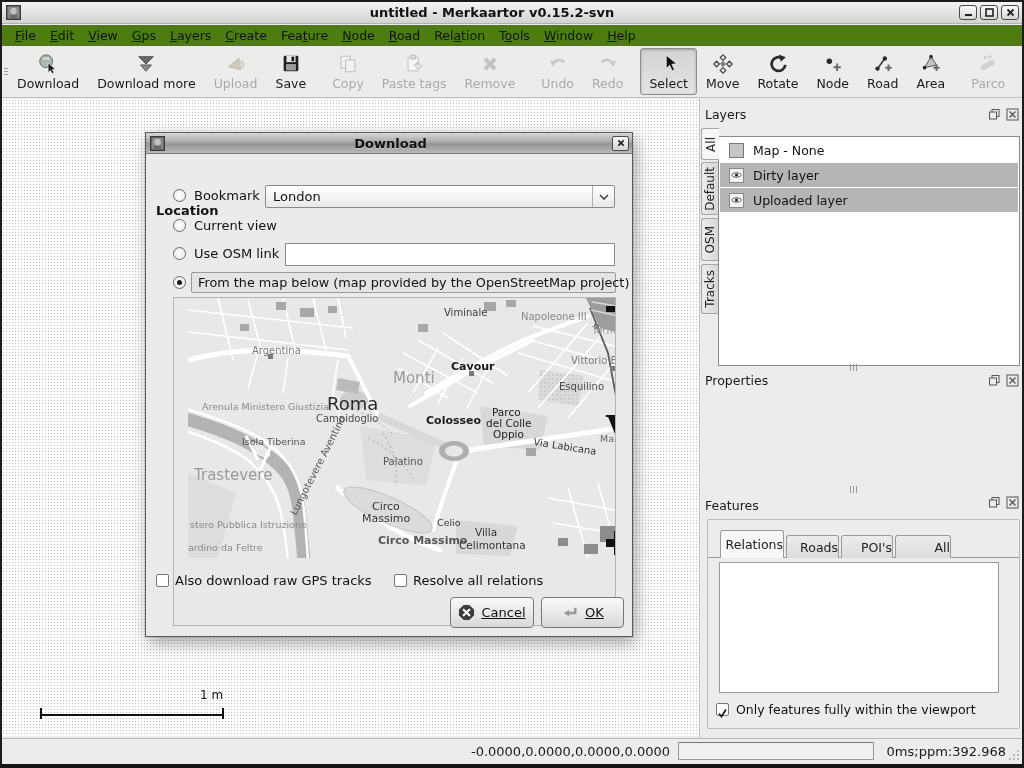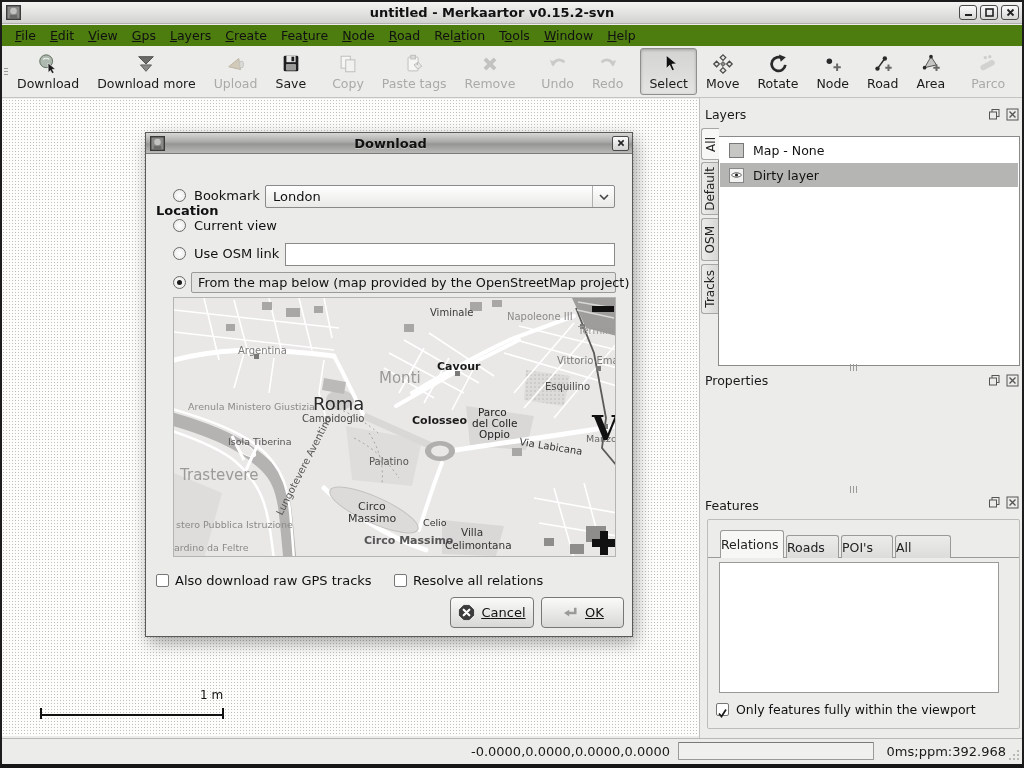--- a/index.html
+++ b/index.html
@@ -63,21 +63,21 @@
   #layer-list { left:716px; top:126px; width:302px; height:230px; background:#ffffff; border:1px solid #8a8a88;margin-top:8px; }
   .layer-row { position:absolute; left:1px; width:298px; height:24px; display:flex; align-items:center;
                font-size:12.5px; color:#111; gap:9px; padding-left:9px; }
   .layer-row.gray { background:#b5b5b3; }
   .layer-swatch { width:15px; height:15px; background:#c6c6c4; border:1px solid #777; }
   .eyebox { width:15px; height:15px; background:#f2f2f0; border:1px solid #888;
             display:flex; align-items:center; justify-content:center; }
 
   #features-frame { left:705px; top:517px; width:313px; height:210px; border:1px solid #bcbcba; border-radius:2px; }
   .ftab { position:absolute; border:1px solid #9a9a98; border-bottom:none; border-radius:3px 3px 0 0;
-          background:linear-gradient(#ececea,#dcdcda); display:flex; align-items:center; justify-content:flex-start;
+          background:linear-gradient(#ececea,#dcdcda); display:flex; align-items:center; justify-content:flex-end;
           font-size:12.5px; color:#222; }
   .ftab.selected { background:#f7f7f5; z-index:2; }
   #ftab-base { left:706px; top:555px; width:311px; height:1px; background:#9a9a98; }
   #features-list { left:717px; top:560px; width:280px; height:131px; background:#fff; border:1px solid #9a9a98; }
 
   .checkbox { width:13px; height:13px; background:#fff; border:1px solid #777; border-radius:2px; }
   .cblabel { font-size:12.5px; color:#111; }
 
   
   #statusbar { left:0; top:736px; width:1020px; height:26px; background:#ececea; border-top:1px solid #b8b8b6; }
@@ -106,22 +106,22 @@
   #dlg-combo { left:119px; top:52px; width:350px; height:23px; border:1px solid #8a8a88; border-radius:2px;
            background:linear-gradient(#ffffff,#e9e9e7); display:flex; align-items:center; }
   #dlg-combo .cval { flex:1; font-size:13px; color:#111; padding-left:7px; }
   #dlg-combo .carrow { width:22px; height:100%; border-left:1px solid #b0b0ae; display:flex;
            align-items:center; justify-content:center; }
   #dlg-osm-input { left:139px; top:110px; width:330px; height:23px; border:1px solid #8a8a88;
            background:#fff; font-size:13px; padding:0 5px; font-family:inherit; }
   #dlg-frommap-frame { left:45px; top:139px; width:425px; height:21px; border:1px solid #9a9a98;
            border-radius:2px; background:#e4e4e2; display:flex; align-items:center; }
   #dlg-frommap-frame span { font-size:12.8px; color:#111; padding-left:6px; white-space:nowrap; }
-  #dlg-map { left:27px; top:164px; width:443px; height:260px; border:1px solid #b4b4b2; overflow:hidden;
-           background:#e9e8e6; }
+  #dlg-map { left:27px; top:164px; width:443px; height:329px; border:1px solid #b4b4b2; overflow:hidden;
+           background:#e9e8e6;padding-left:14px; }
   .dbtn { border:1px solid #777; border-radius:4px; background:linear-gradient(#fafaf8,#d8d8d6);
           display:flex; align-items:center; justify-content:center; gap:6px; font-size:13px; color:#111;text-decoration:underline; }
   .dbtn u { text-decoration:underline; }
   .map-label { font-family:"DejaVu Sans","Liberation Sans",sans-serif; }
 </style>
 </head>
 <body>
 
 <div id="window">
 
@@ -354,20 +354,29 @@
       <span>Map - None</span>
     </div>
     <div class="layer-row gray" style="top:26px;">
       <span class="eyebox">
         <svg width="11" height="8" viewBox="0 0 12 8">
           <path d="M0.5 4 C3 0.8 9 0.8 11.5 4 C9 7.2 3 7.2 0.5 4 z" fill="#fff" stroke="#333" stroke-width="0.9"></path>
             <circle cx="6" cy="4" r="1.7" fill="#222"></circle>
         </svg>
       </span>
       <span>Dirty layer</span>
+    </div>
+    <div class="layer-row gray" style="top:51px;">
+      <span class="eyebox">
+        <svg width="11" height="8" viewBox="0 0 12 8">
+          <path d="M0.5 4 C3 0.8 9 0.8 11.5 4 C9 7.2 3 7.2 0.5 4 z" fill="#fff" stroke="#333" stroke-width="0.9"></path>
+            <circle cx="6" cy="4" r="1.7" fill="#222"></circle>
+        </svg>
+      </span>
+      <span>Uploaded layer</span>
     </div>
   </div>
 
   <div class="splitter abs" style="left:848px;top:362px;">
       <i></i>
       <i></i>
       <i></i>
     </div>
 
   <div class="abs dock-header" style="left:703px;top:371px;">Properties</div>

